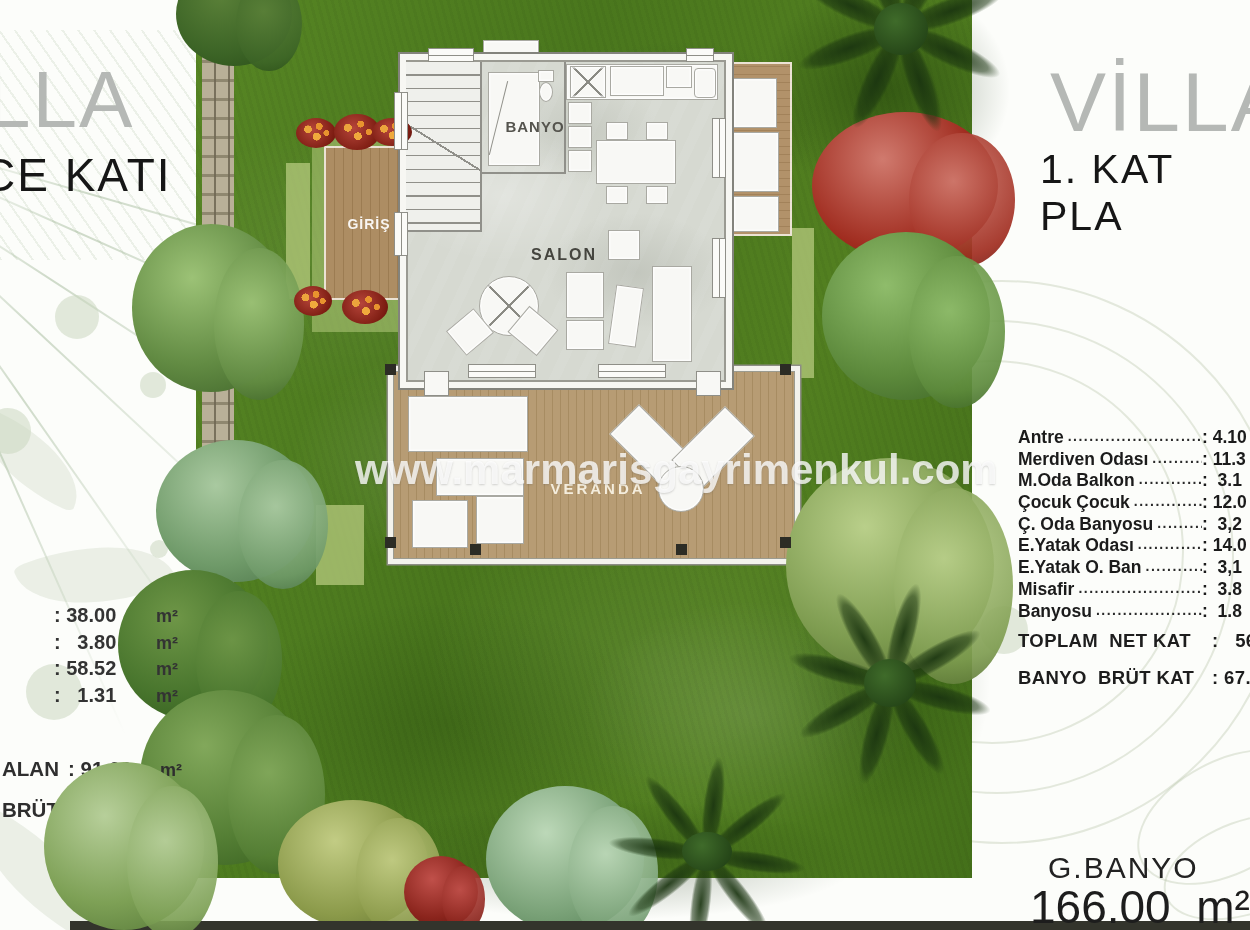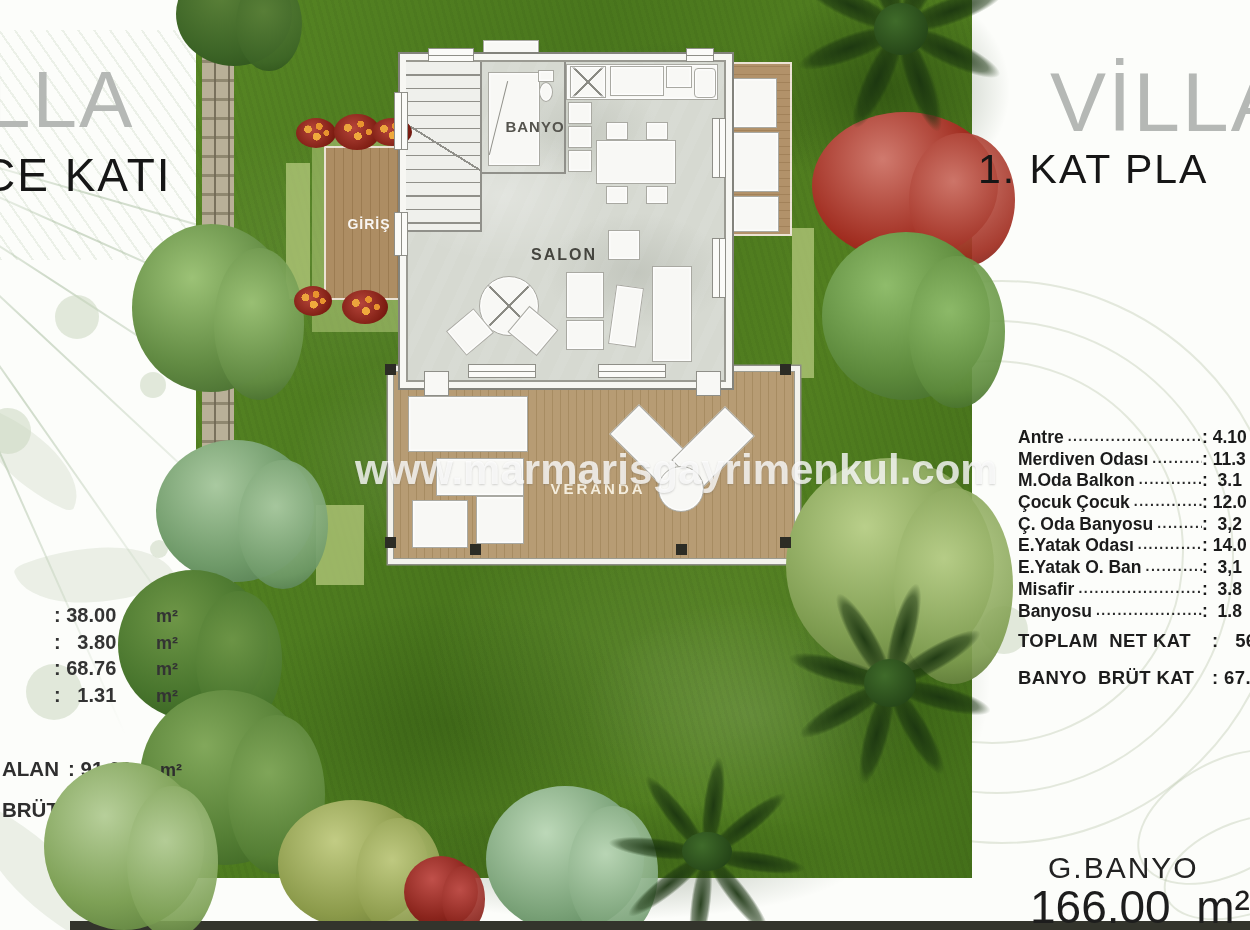--- a/index.html
+++ b/index.html
@@ -277,41 +277,41 @@
 <div class="leftvals">
   <div class="lrow">
     <span class="lv">: 38.00</span>
     <span class="lu">m²</span>
   </div>
   <div class="lrow">
     <span class="lv">:   3.80</span>
     <span class="lu">m²</span>
   </div>
   <div class="lrow">
-    <span class="lv">: 68.76</span>
+    <span class="lv">: 58.52</span>
     <span class="lu">m²</span>
   </div>
   <div class="lrow">
     <span class="lv">:   1.31</span>
     <span class="lu">m²</span>
   </div>
 </div>
 <div class="lsum" style="top:757px;">
   <span class="sl">ALAN</span>
   <span class="sv">: 91.00</span>
   <span class="su">m²</span>
 </div>
 <div class="lsum" style="top:798px;">
   <span class="sl">BRÜT</span>
   <span class="sv">: 98.10</span>
   <span class="su">m²</span>
 </div>
 
 <div class="big-gray" style="left:1050px;top:54px;font-size:84px;">VİLLA</div>
-<div class="big-dark" style="left:978px;top:146px;font-size:41px;">1. KAT PLA</div>
+<div class="big-dark" style="left:1040px;top:146px;font-size:41px;">1. KAT PLA</div>
 
 <div class="rooms">
   <div class="room-row">
     <span class="rl">Antre</span>
     <span class="rd">............................</span>
     <span class="rv">: 4.10</span>
   </div>
   <div class="room-row">
     <span class="rl">Merdiven Odası</span>
     <span class="rd">................</span>

